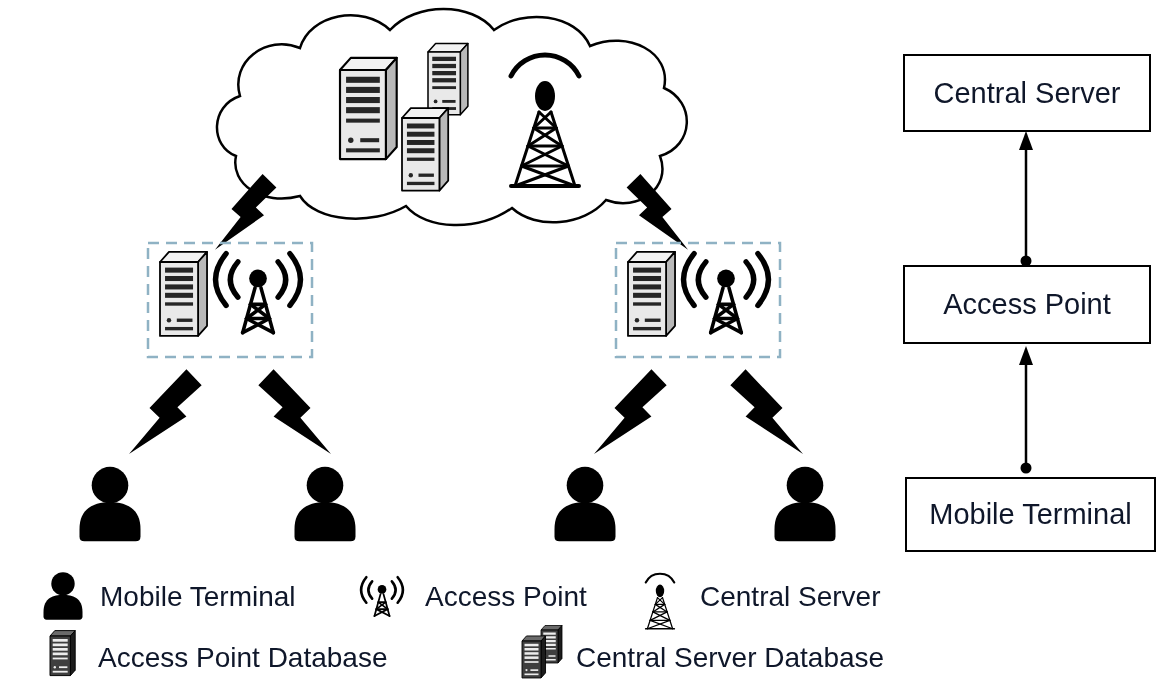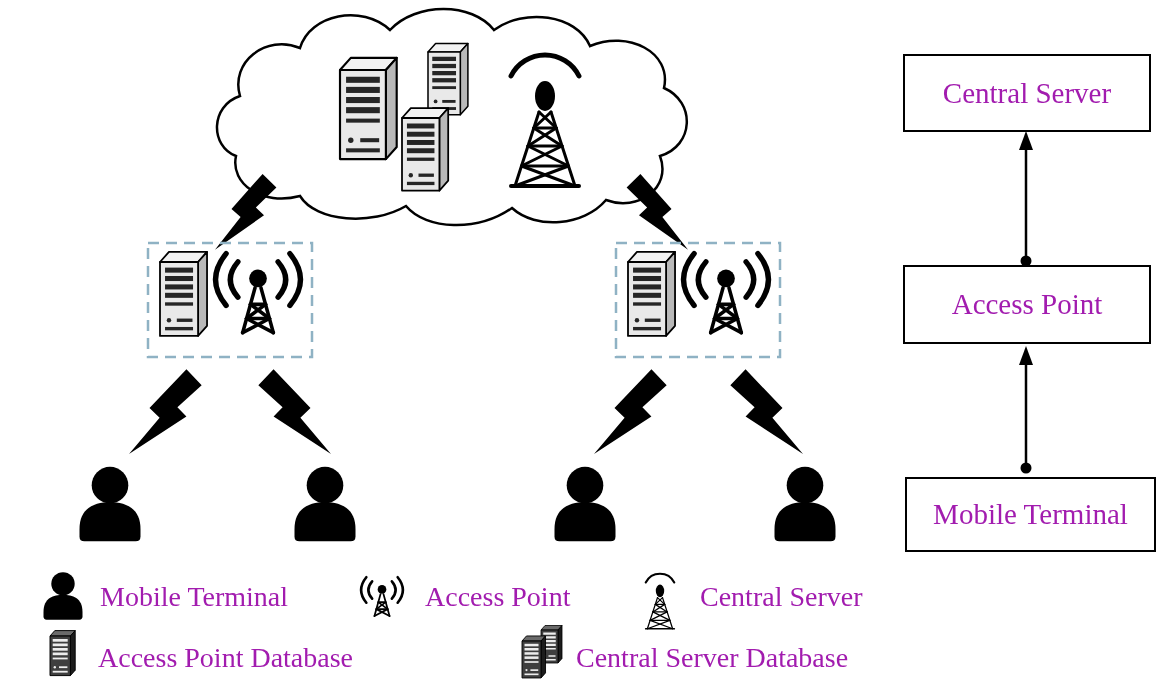--- a/index.html
+++ b/index.html
@@ -1,18 +1,18 @@
 <!DOCTYPE html>
 <html><head>
 <meta charset="utf-8">
 <style>
   html,body { margin:0; padding:0; background:#ffffff; }
   #app {
     position:relative; width:1158px; height:687px; background:#ffffff;
-    font-family:Liberation Serif, serif; color:#a21caf; overflow:hidden;
+    font-family:Liberation Sans, sans-serif; color:#0f172a; overflow:hidden;
   }
   #diagram-svg { position:absolute; left:0; top:0; }
   .hbox {
     position:absolute; border:2px solid #000; background:#fff;
     display:flex; align-items:center; justify-content:center;
     font-size:29px; white-space:nowrap;
   }
   .legend-label {
     position:absolute; font-size:28px; line-height:36px; white-space:nowrap;
   }

